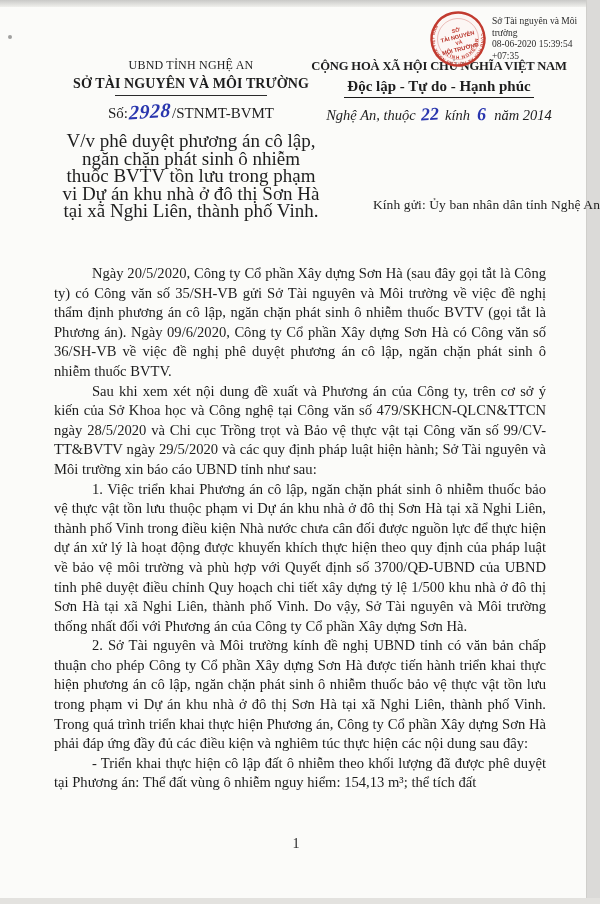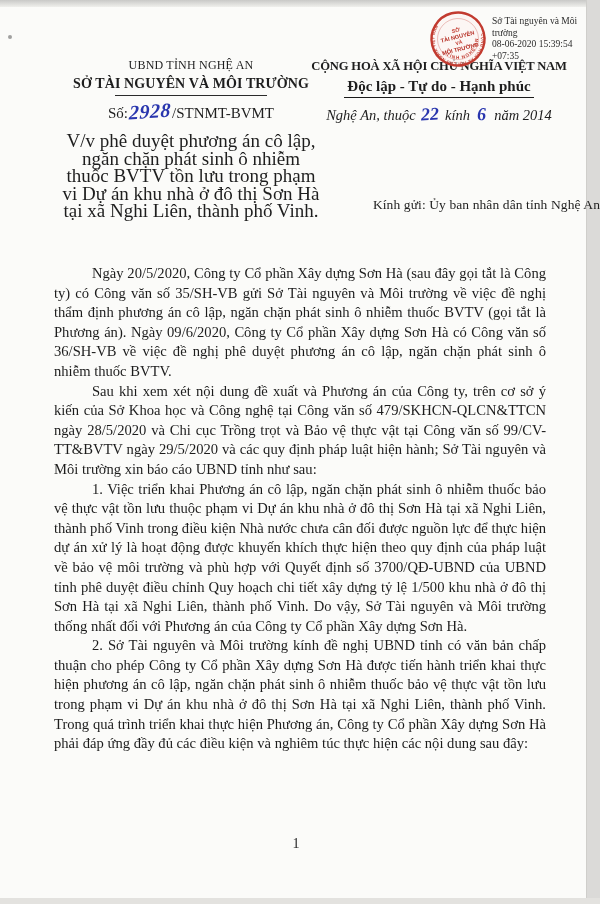--- a/index.html
+++ b/index.html
@@ -106,15 +106,16 @@
   <div>+07:35</div>
 </div>
 
 <div class="salutation">Kính gửi: Ủy ban nhân dân tỉnh Nghệ An</div>
 
 <div class="body-text">
   <p>Ngày 20/5/2020, Công ty Cổ phần Xây dựng Sơn Hà (sau đây gọi tắt là Công ty) có Công văn số 35/SH-VB gửi Sở Tài nguyên và Môi trường về việc đề nghị thẩm định phương án cô lập, ngăn chặn phát sinh ô nhiễm thuốc BVTV (gọi tắt là Phương án). Ngày 09/6/2020, Công ty Cổ phần Xây dựng Sơn Hà có Công văn số 36/SH-VB về việc đề nghị phê duyệt phương án cô lập, ngăn chặn phát sinh ô nhiễm thuốc BVTV.</p>
   <p>Sau khi xem xét nội dung đề xuất và Phương án của Công ty, trên cơ sở ý kiến của Sở Khoa học và Công nghệ tại Công văn số 479/SKHCN-QLCN&amp;TTCN ngày 28/5/2020 và Chi cục Trồng trọt và Bảo vệ thực vật tại Công văn số 99/CV-TT&amp;BVTV ngày 29/5/2020 và các quy định pháp luật hiện hành; Sở Tài nguyên và Môi trường xin báo cáo UBND tỉnh như sau:</p>
   <p>1. Việc triển khai Phương án cô lập, ngăn chặn phát sinh ô nhiễm thuốc bảo vệ thực vật tồn lưu thuộc phạm vi Dự án khu nhà ở đô thị Sơn Hà tại xã Nghi Liên, thành phố Vinh trong điều kiện Nhà nước chưa cân đối được nguồn lực để thực hiện dự án xử lý là hoạt động được khuyến khích thực hiện theo quy định của pháp luật về bảo vệ môi trường và phù hợp với Quyết định số 3700/QĐ-UBND của UBND tỉnh phê duyệt điều chỉnh Quy hoạch chi tiết xây dựng tỷ lệ 1/500 khu nhà ở đô thị Sơn Hà tại xã Nghi Liên, thành phố Vinh. Do vậy, Sở Tài nguyên và Môi trường thống nhất đối với Phương án của Công ty Cổ phần Xây dựng Sơn Hà.</p>
   <p>2. Sở Tài nguyên và Môi trường kính đề nghị UBND tỉnh có văn bản chấp thuận cho phép Công ty Cổ phần Xây dựng Sơn Hà được tiến hành triển khai thực hiện phương án cô lập, ngăn chặn phát sinh ô nhiễm thuốc bảo vệ thực vật tồn lưu trong phạm vi Dự án khu nhà ở đô thị Sơn Hà tại xã Nghi Liên, thành phố Vinh. Trong quá trình triển khai thực hiện Phương án, Công ty Cổ phần Xây dựng Sơn Hà phải đáp ứng đầy đủ các điều kiện và nghiêm túc thực hiện các nội dung sau đây:</p>
+  <p>- Triển khai thực hiện cô lập đất ô nhiễm theo khối lượng đã được phê duyệt tại Phương án: Thể đất vùng ô nhiễm nguy hiểm: 154,13 m³; thể tích đất</p>
 </div>
 
 <div class="page-num">1</div>
 
 </body></html>

